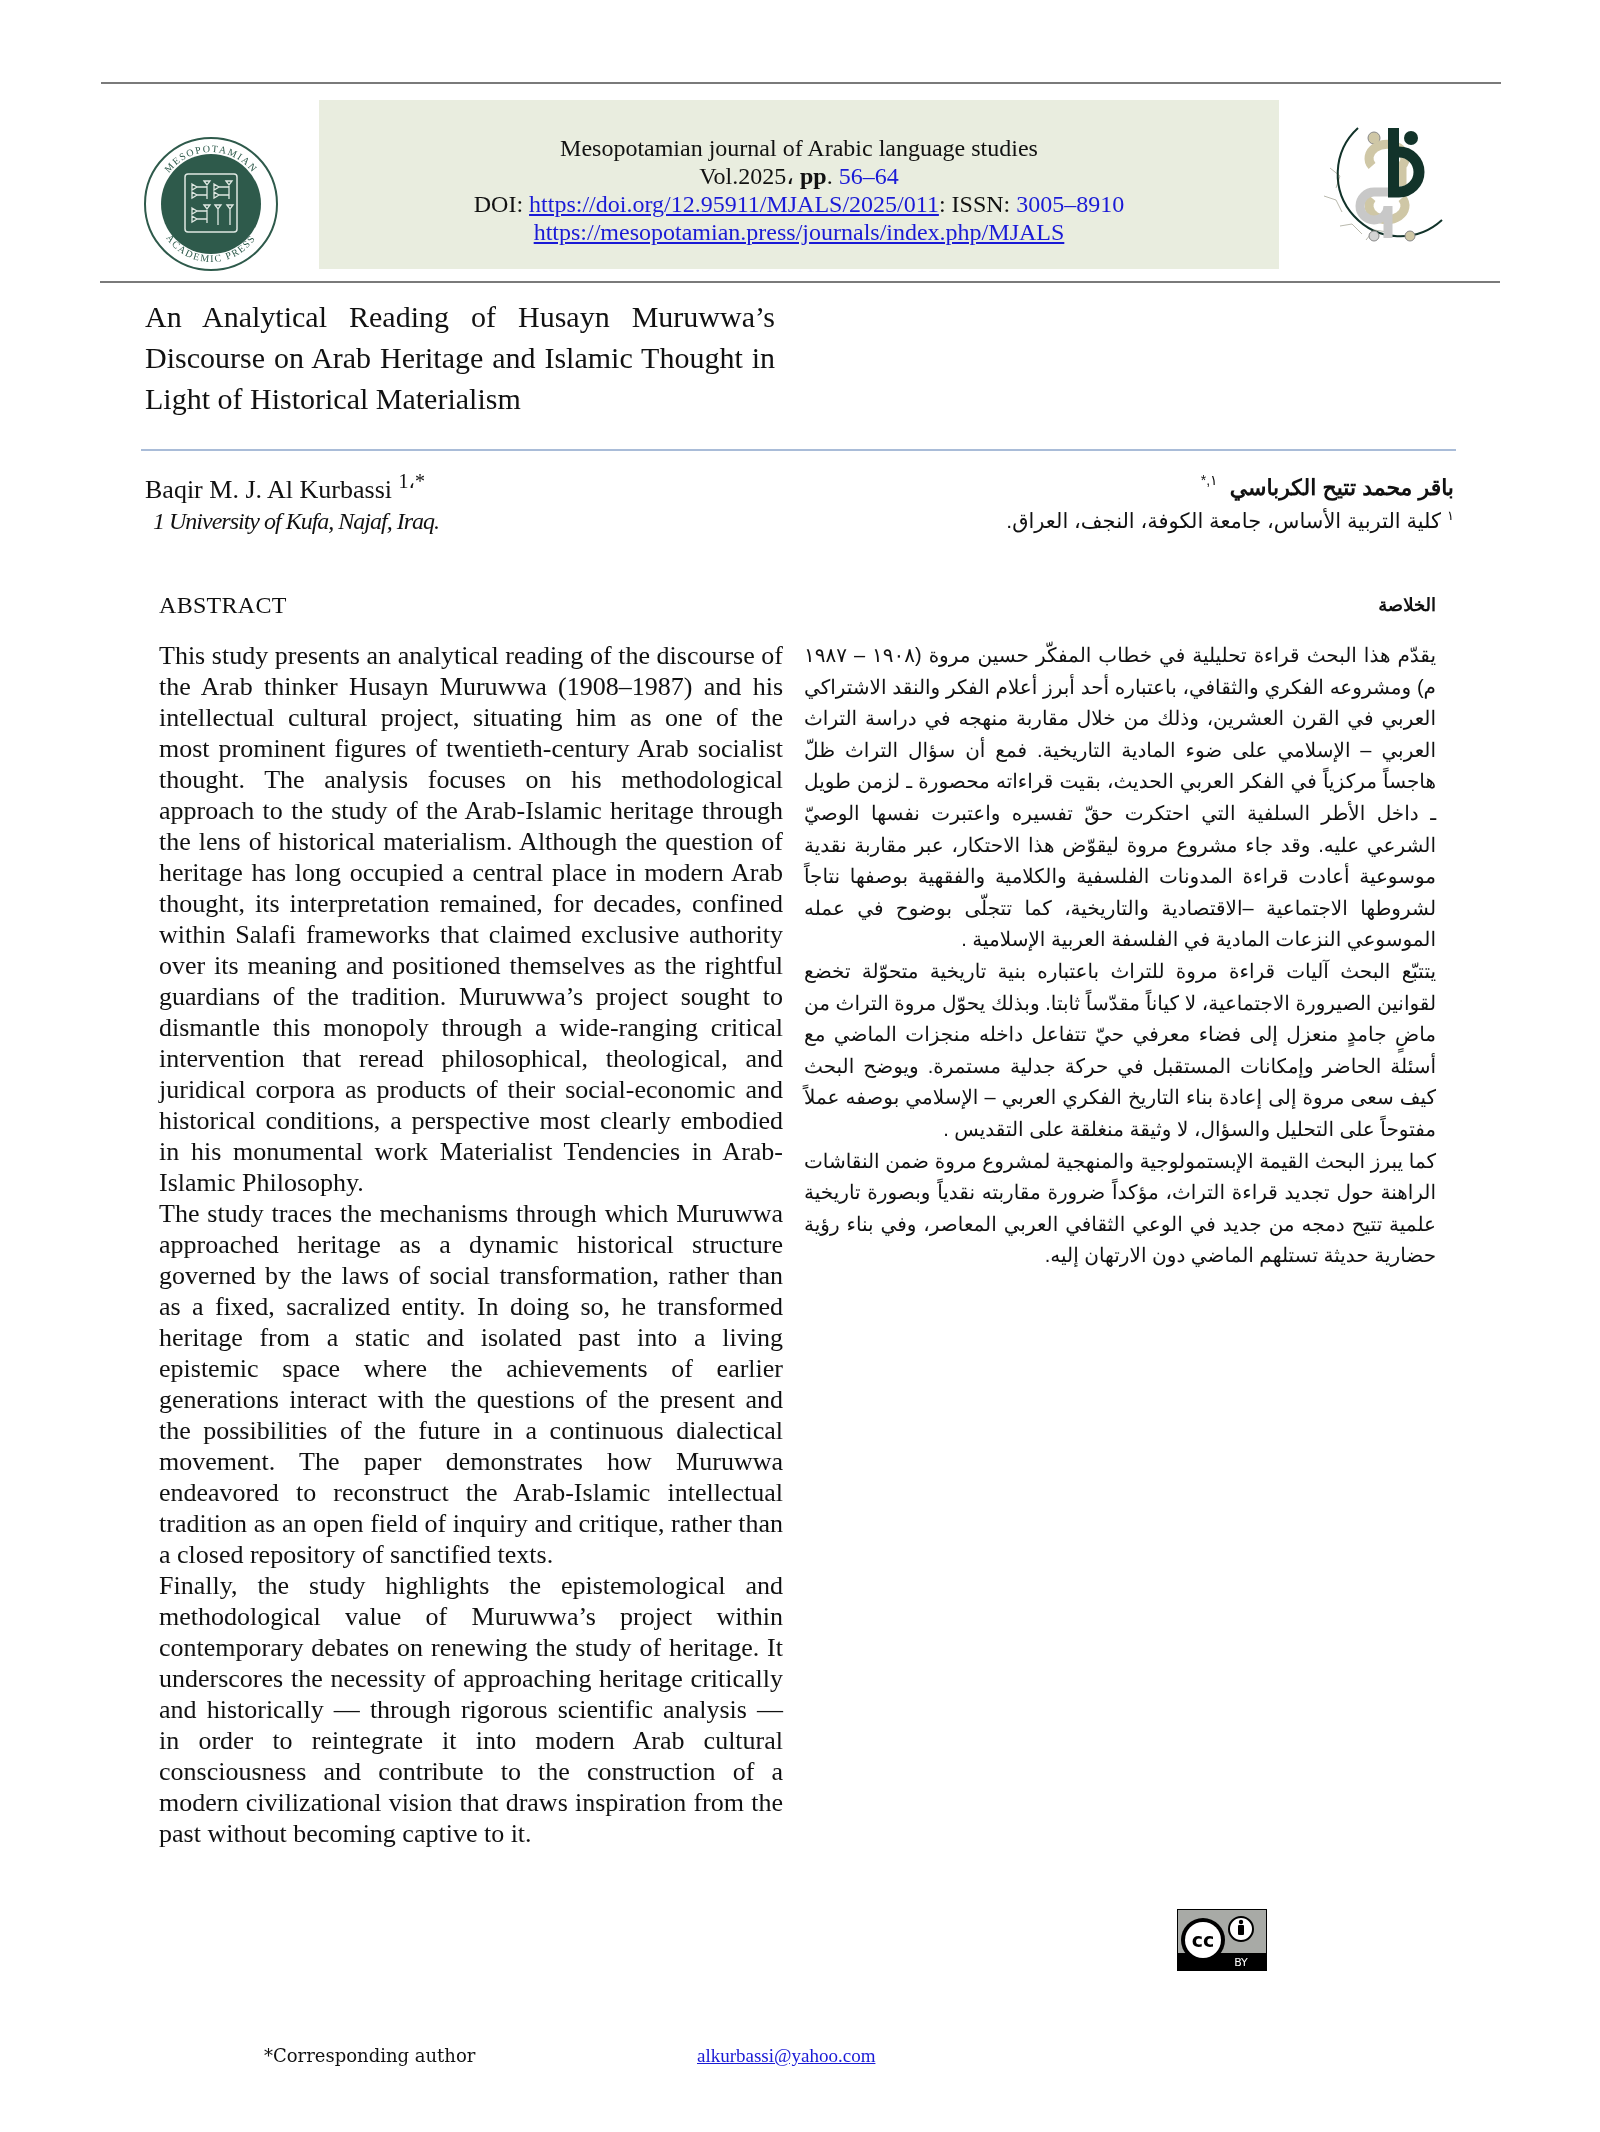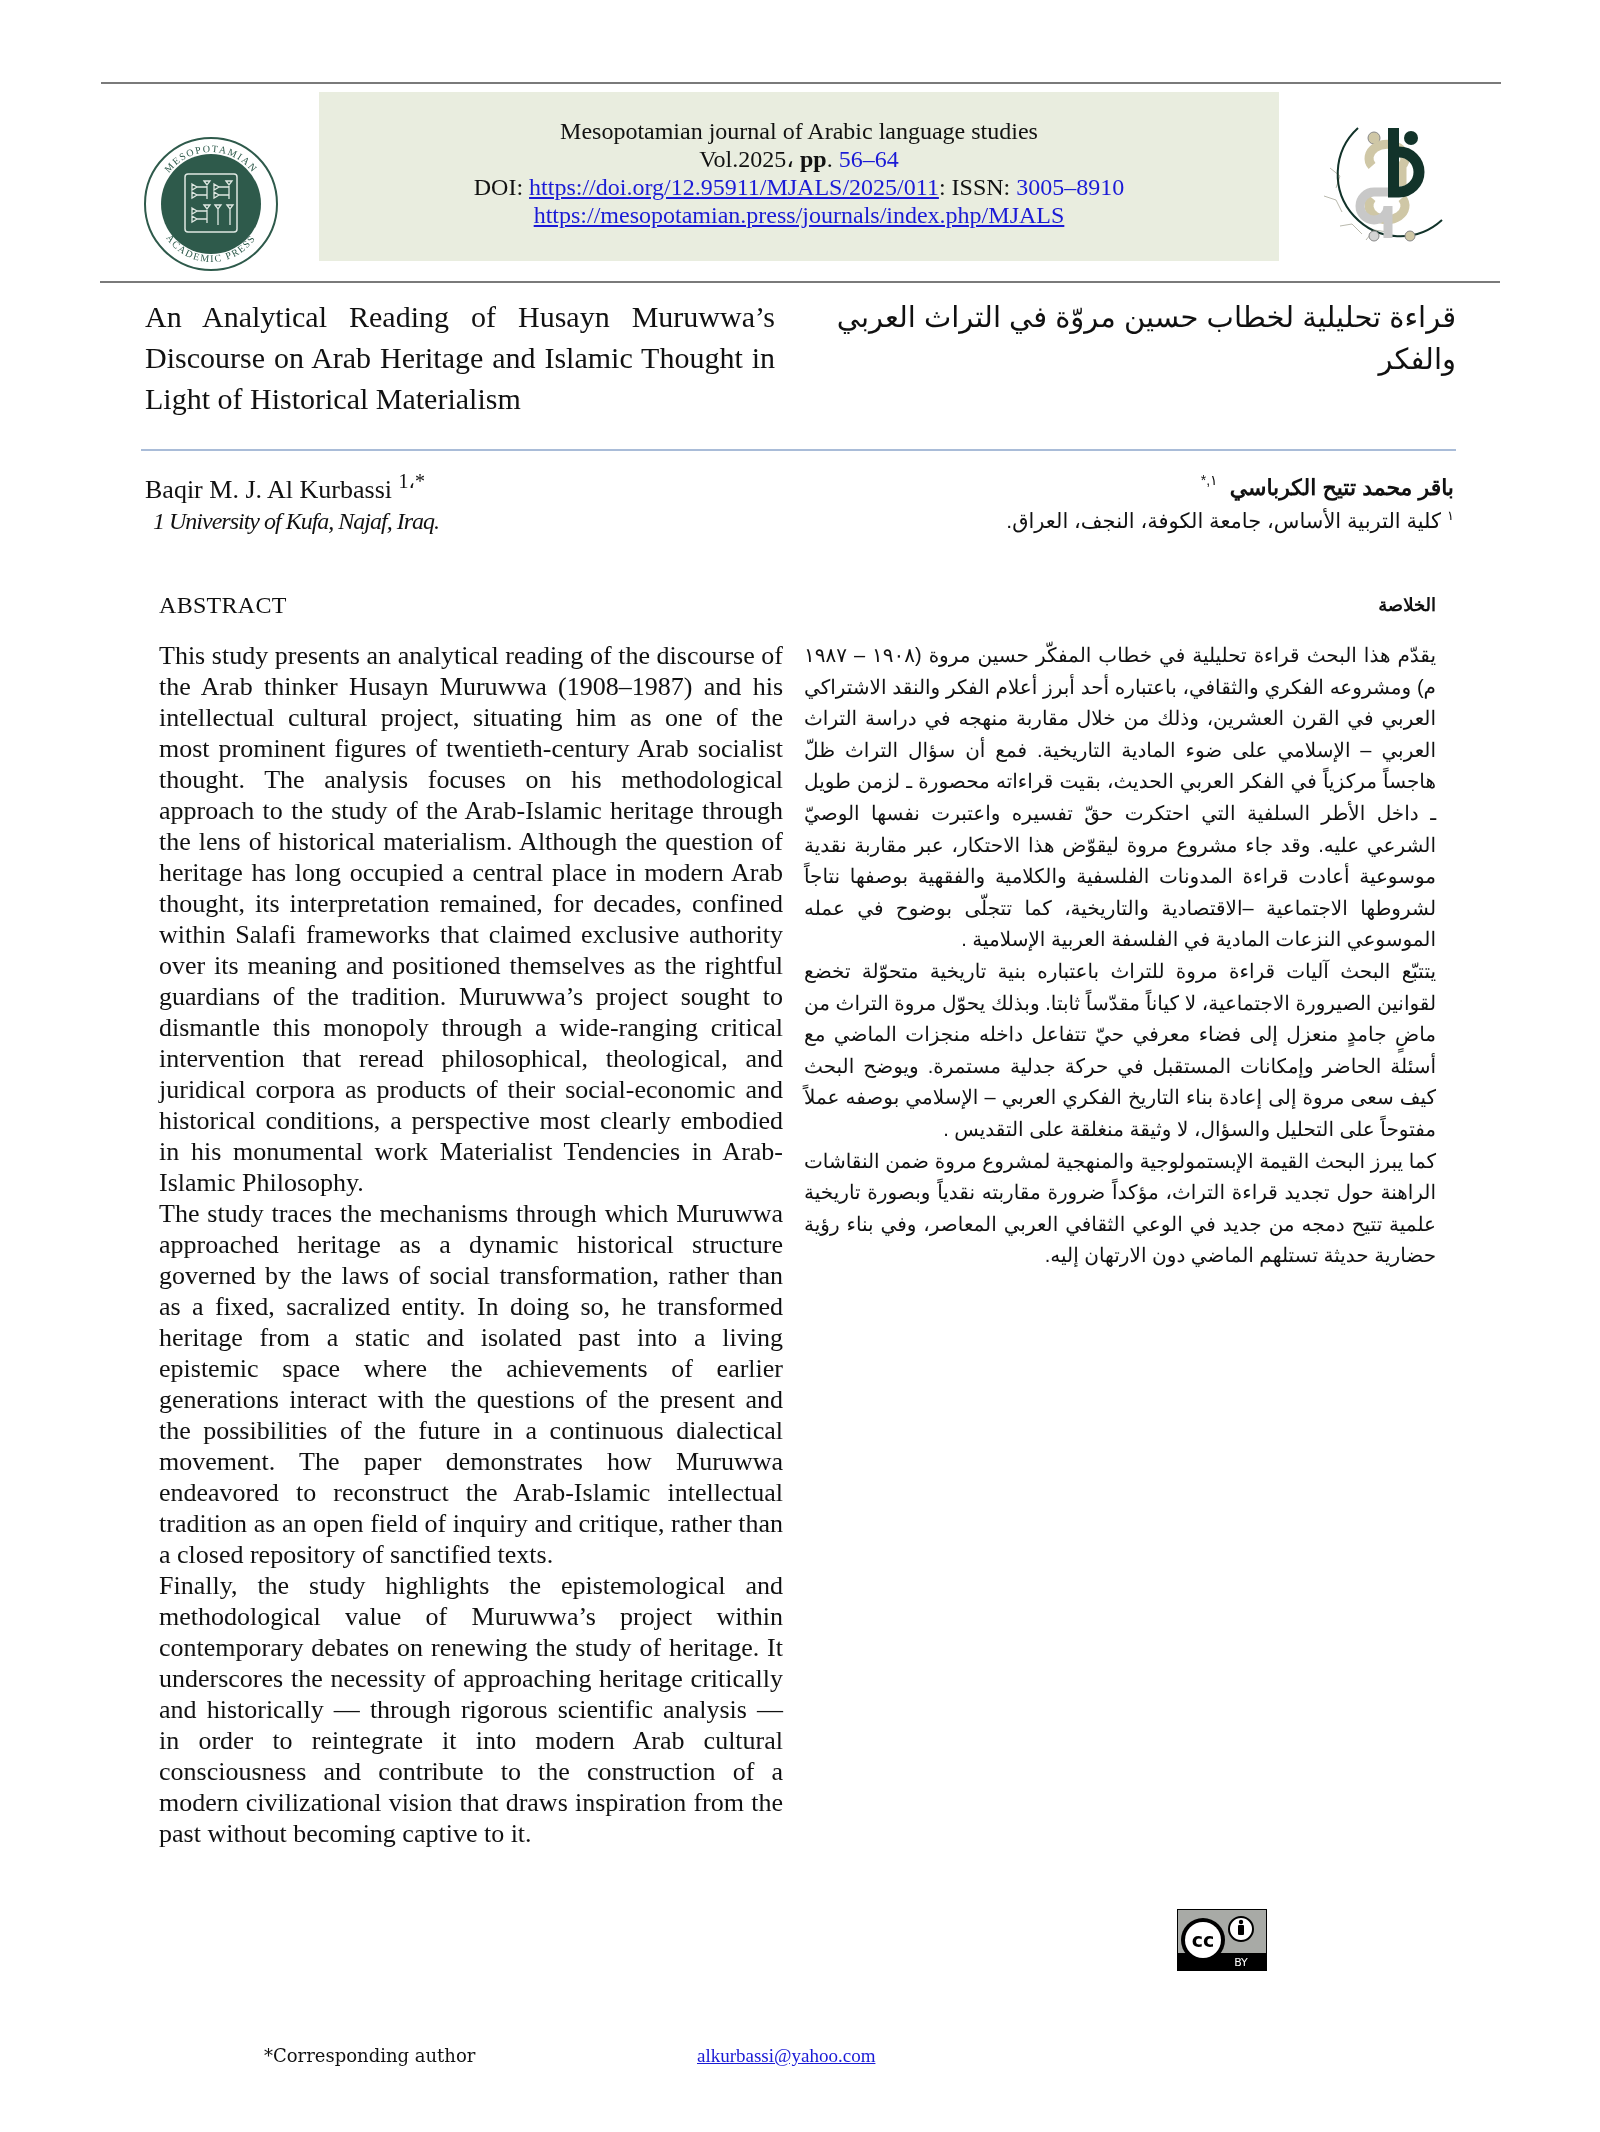--- a/index.html
+++ b/index.html
@@ -6,24 +6,24 @@
   html, body { width: 1600px; height: 2132px; background: #ffffff; }
   body { position: relative; font-family: "Liberation Serif", serif; color: #111; overflow: hidden; }
 
   .rule-top { position: absolute; left: 101px; top: 82px; width: 1400px; height: 2px; background: #7a7a7a; }
   .rule-mid { position: absolute; left: 100px; top: 281px; width: 1400px; height: 2px; background: #7a7a7a; }
 
   .logo-left { position: absolute; left: 143px; top: 136px; width: 136px; height: 136px; }
   .logo-right { position: absolute; left: 1310px; top: 108px; width: 136px; height: 150px; }
 
   .journal-box {
-    position: absolute; left: 319px; top: 92px; width: 960px; height: 169px;
+    position: absolute; left: 319px; top: 100px; width: 960px; height: 169px;
     background: #e9eddf; text-align: center;
     font-family: "Liberation Serif", serif; font-size: 24px; line-height: 28px;
-    padding-top: 25px; color: #111;
+    padding-top: 34px; color: #111;
   }
   .journal-box a { color: #1a1ad6; text-decoration: underline; }
   .journal-box .blue { color: #1a1ad6; }
   .journal-box b { font-weight: bold; }
 
   .title-en {
     position: absolute; left: 145px; top: 296px; width: 630px;
     font-size: 30px; line-height: 41px; text-align: justify; text-align-last: left;
     font-family: "Liberation Serif", serif;
   }
@@ -144,21 +144,20 @@
     <path d="M89 44 a 20 20 0 0 1 0 40 h -11" fill="none" stroke="#12332a" stroke-width="11"></path>
     <circle cx="101" cy="30" r="7" fill="#12332a"></circle>
     <path d="M78 84 h -14 a 14 14 0 1 0 14 14 v 32" fill="none" stroke="#c8c8c8" stroke-width="9"></path>
     <circle cx="64" cy="128" r="5" fill="#d4d4d4" stroke="#888" stroke-width="1"></circle>
     <circle cx="100" cy="128" r="5" fill="#cfc7a6" stroke="#888" stroke-width="1"></circle>
   </svg>
 </div>
 
 <div class="title-en">An Analytical Reading of Husayn Muruwwa’s Discourse on Arab Heritage and Islamic Thought in Light of Historical Materialism</div>
 <div class="title-ar">
-  <div>قراءة تحليلية لخطاب حسين مروّة في التراث العربي والفكر</div>
 </div>
 
 <div class="rule-blue"></div>
 
 <div class="author-en">
   <span>Baqir M. J. Al Kurbassi</span>
   <sup>1،*</sup>
 </div>
 <div class="affil-en">1 University of Kufa, Najaf, Iraq.</div>
 

